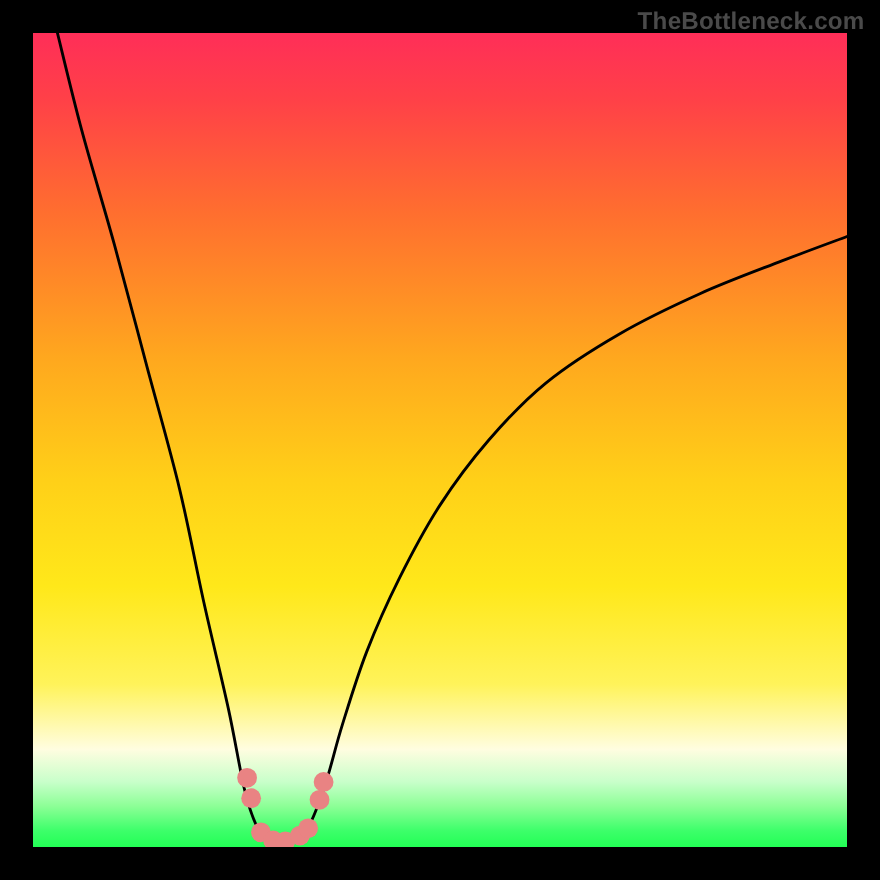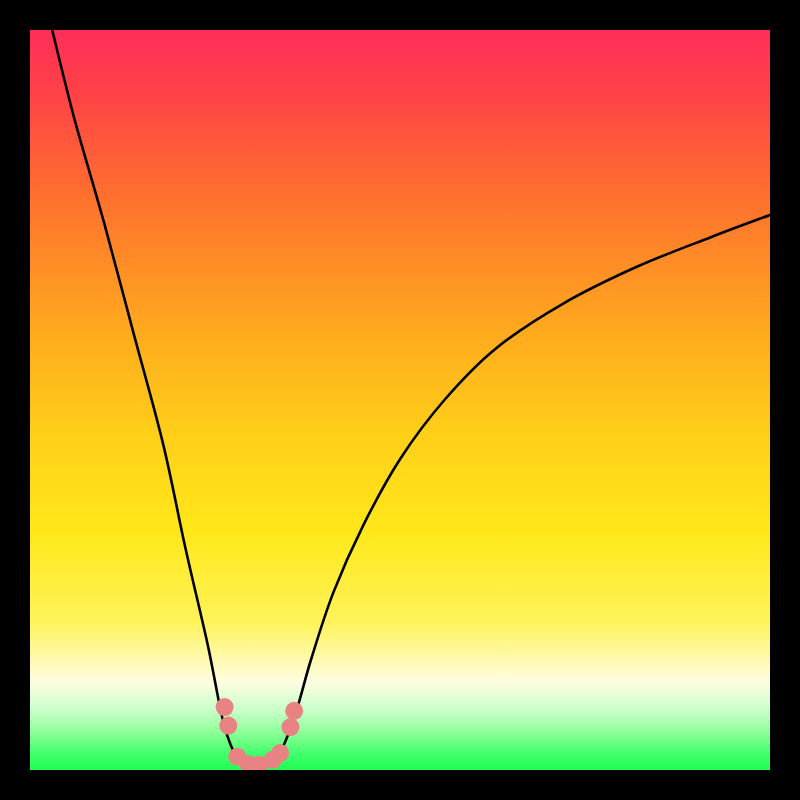--- a/index.html
+++ b/index.html
@@ -80,13 +80,14 @@
           <circle cx="218.29999999999998" cy="734.08" r="9" fill="#e98383"></circle>
           <circle cx="229.4" cy="734.82" r="9" fill="#e98383"></circle>
           <circle cx="242.71999999999997" cy="729.64" r="9" fill="#e98383"></circle>
           <circle cx="250.11999999999998" cy="722.98" r="9" fill="#e98383"></circle>
           <circle cx="260.48" cy="697.08" r="9" fill="#e98383"></circle>
           <circle cx="264.18" cy="680.8" r="9" fill="#e98383"></circle>
         </g>
     </svg>
   </div>
 
+  <div class="watermark">TheBottleneck.com</div>
 </div>
 
 </body></html>

